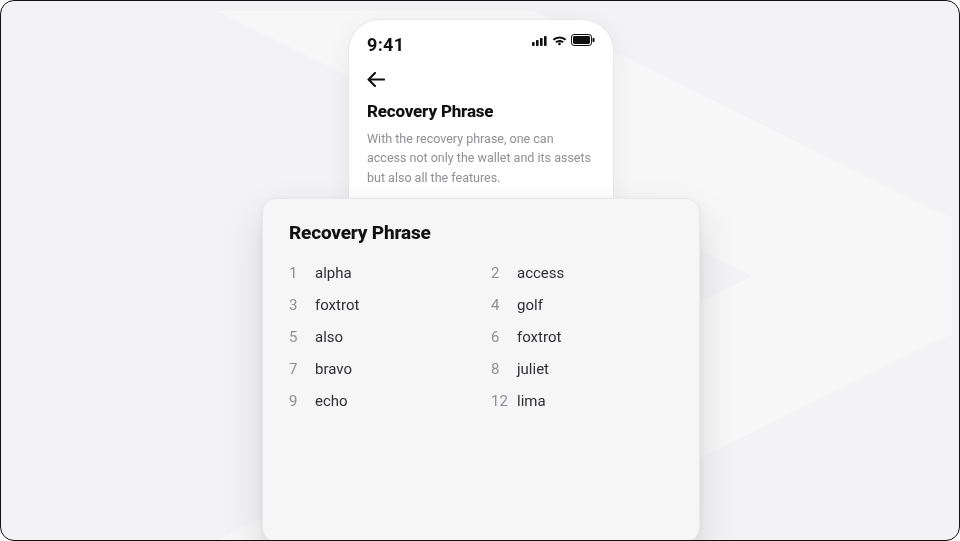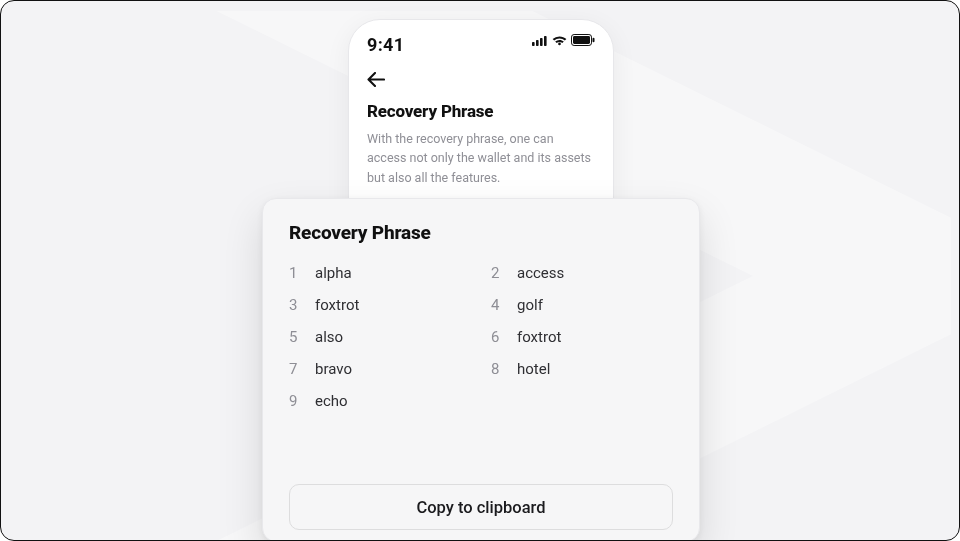--- a/index.html
+++ b/index.html
@@ -159,26 +159,27 @@
       <div class="phrase-item">
           <span class="num">6</span>
           <span class="word">foxtrot</span>
         </div>
       <div class="phrase-item">
           <span class="num">7</span>
           <span class="word">bravo</span>
         </div>
       <div class="phrase-item">
           <span class="num">8</span>
-          <span class="word">hotel</span>
+          <span class="word">juliet</span>
         </div>
       <div class="phrase-item">
           <span class="num">9</span>
           <span class="word">echo</span>
         </div>
+      <div class="phrase-item">
+          <span class="num">12</span>
+          <span class="word">lima</span>
+        </div>
     </div>
 
-    <div class="copy-button" role="button">
-      <span>Copy to clipboard</span>
-    </div>
   </div>
 
 </div>
 
 </body></html>

